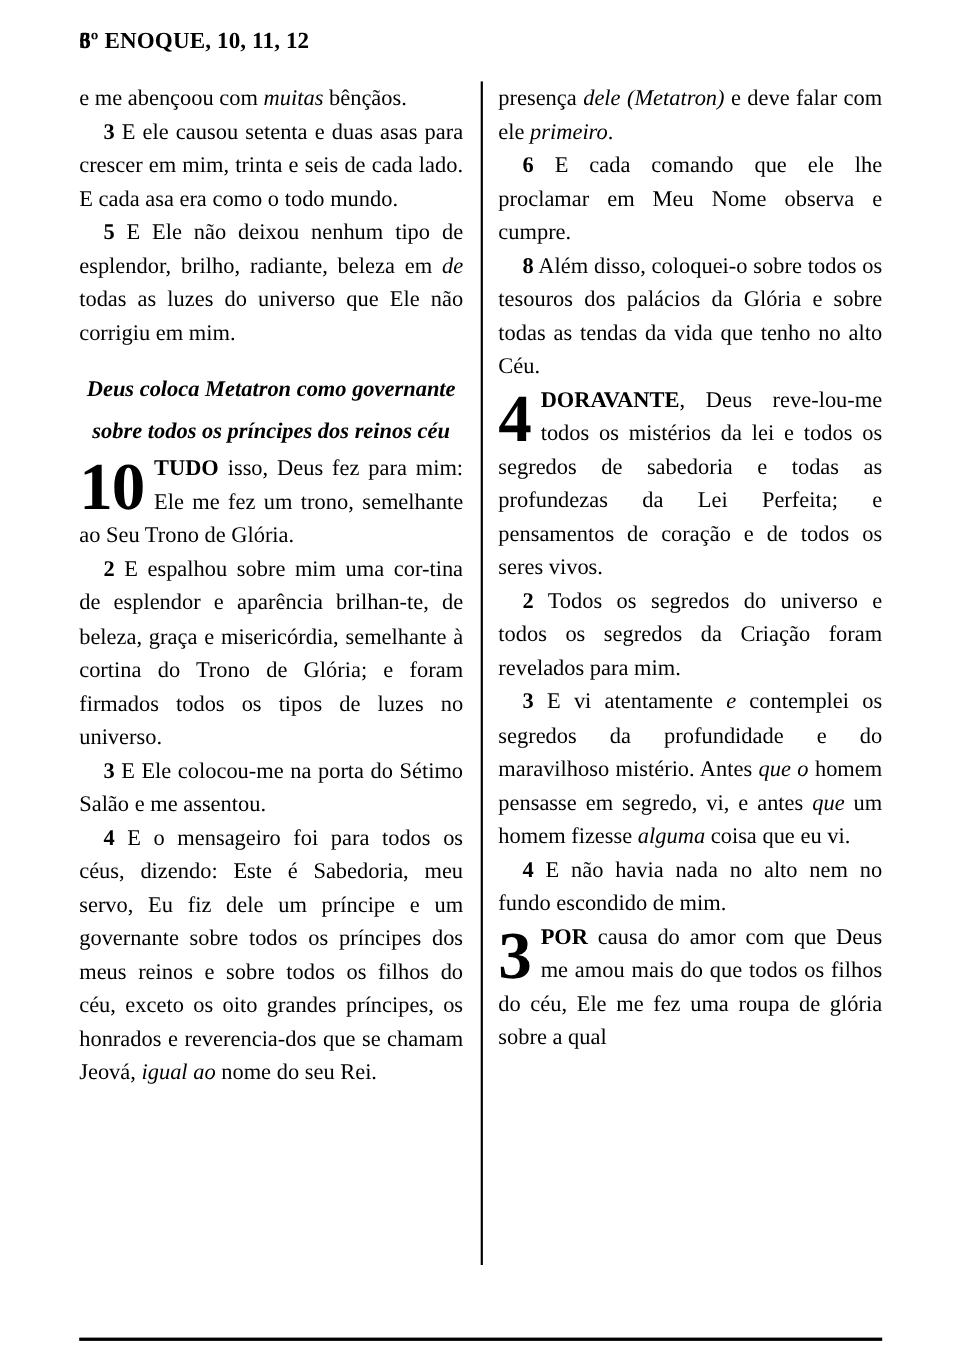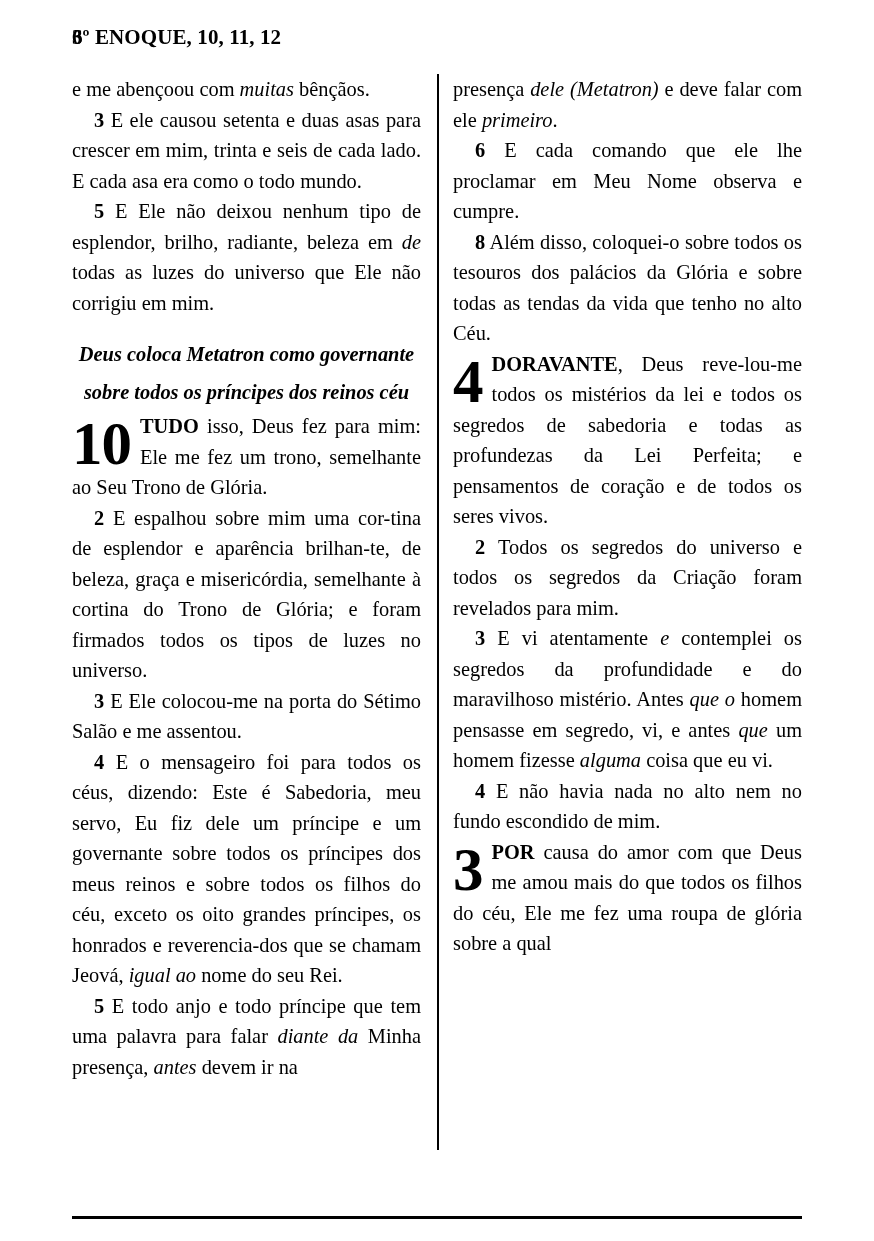--- a/index.html
+++ b/index.html
@@ -154,21 +154,20 @@
       <h2 class="section">Deus coloca Metatron como governante sobre todos os príncipes dos reinos céu</h2>
 
       <p class="chapter"><span class="dropcap">10</span><span class="smallcapsbold">TUDO</span><span> isso, Deus fez para mim: Ele me fez um trono, semelhante ao Seu Trono de Glória.</span></p>
 
       <p class="v"><span class="vn">2</span> <span>E espalhou sobre mim uma cor-tina de esplendor e aparência brilhan-te, de beleza, graça e misericórdia, semelhante à cortina do Trono de Glória; e foram firmados todos os tipos de luzes no universo.</span></p>
 
       <p class="v"><span class="vn">3</span> <span>E Ele colocou-me na porta do Sétimo Salão e me assentou.</span></p>
 
       <p class="v"><span class="vn">4</span> <span>E o mensageiro foi para todos os céus, dizendo: Este é Sabedoria, meu servo, Eu fiz dele um príncipe e um governante sobre todos os príncipes dos meus reinos e sobre todos os filhos do céu, exceto os oito grandes príncipes, os honrados e reverencia-dos que se chamam Jeová, </span><i>igual ao</i><span> nome do seu Rei.</span></p>
 
-      <p class="v"><span class="vn">5</span> <span>E todo anjo e todo príncipe que tem uma palavra para falar </span><i>diante da</i><span> Minha presença, </span><i>antes</i><span> devem ir na</span></p>
 
     </div>
 
     <div class="col col-right">
 
       <p class="v first"><span>presença </span><i>dele (Metatron)</i><span> e deve falar com ele </span><i>primeiro</i><span>.</span></p>
 
       <p class="v"><span class="vn">6</span> <span>E cada comando que ele lhe proclamar em Meu Nome observa e cumpre.</span></p>
 
 

